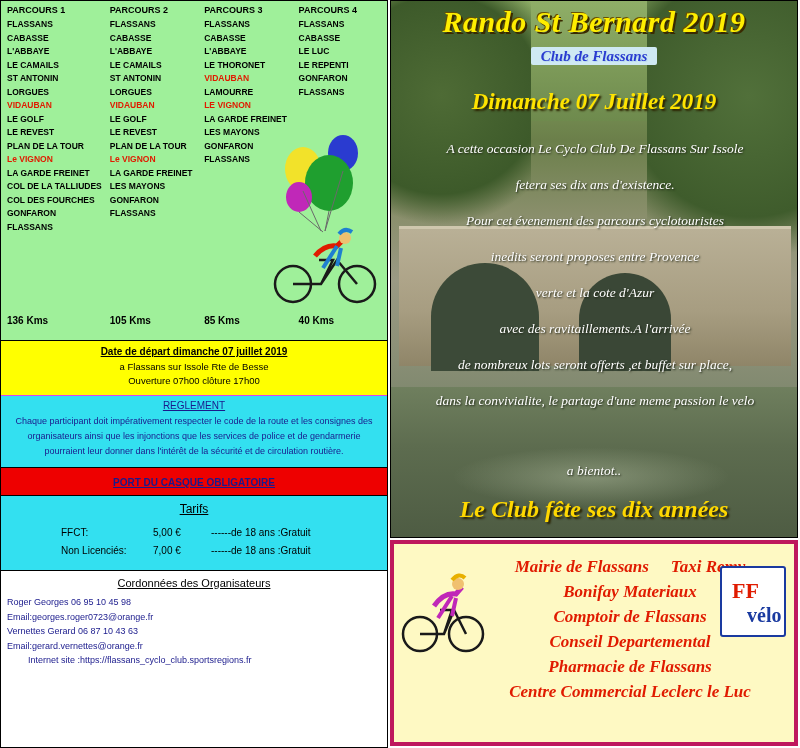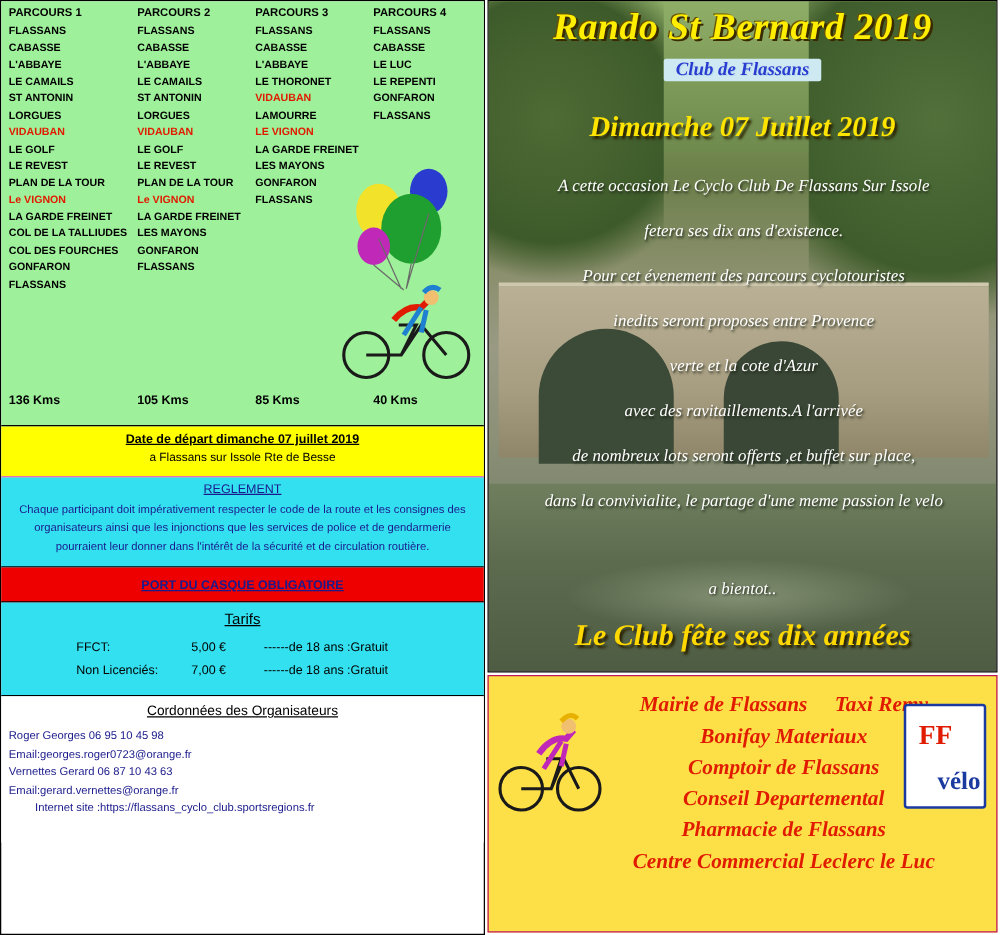--- a/index.html
+++ b/index.html
@@ -184,34 +184,34 @@
   .poster-abientot {
     position:absolute; left:0; bottom:58px; width:100%; text-align:center;
     font-family:"Liberation Serif", serif;
     font-style:italic; font-size:13.5px; color:#ffffff;
     text-shadow:1px 1px 2px #1d2414;
   }
 
   
   .sponsors {
     position:relative; margin-top:2px; width:408px; height:206px;
-    border:1px solid #be185d; background:#fde047;
+    border:4px solid #be185d; background:#fef9c3;
   }
   .sponsor-list {
     position:absolute; left:96px; top:10px; width:280px; text-align:center;
   }
   .sponsor-line {
     font-family:"Liberation Serif", serif;
     font-weight:bold; font-style:italic;
     color:#e01b00; font-size:17px; line-height:25px;
     white-space:nowrap;
   }
   .sponsor-line.two { display:flex; justify-content:center; gap:22px; }
   .ffvelo {
-    position:absolute; right:8px; top:22px; width:66px; height:84px;
+    position:absolute; right:8px; top:22px; width:66px; height:71px;
     border:2px solid #1a3aa0; background:#fff; border-radius:3px;
   }
   .ffvelo .ff { position:absolute; left:10px; top:10px; font-size:22px; font-weight:bold; color:#e01b00; font-family:"Liberation Serif",serif;}
   .ffvelo .velo { position:absolute; left:25px; bottom:8px; font-size:20px; font-weight:bold; color:#1a3aa0; font-family:"Liberation Serif",serif;}
   .bike-deco { position:absolute; left:6px; top:12px; width:86px; height:110px; }
 </style>
 </head>
 <body>
 
 <div class="page">
@@ -303,20 +303,21 @@
         <path d="M44 30 q10 -12 22 -10 l6 -6" fill="none" stroke="#e01b00" stroke-width="5"></path>
         <circle cx="74" cy="12" r="6" fill="#f0c070"></circle>
         <path d="M68 8 q6 -7 13 -2" stroke="#1f7fd0" stroke-width="4" fill="none"></path>
         <path d="M66 20 L52 42 M70 22 L66 40" stroke="#1f7fd0" stroke-width="4" fill="none"></path>
       </svg>
     </div>
 
     <div class="depart">
       <div class="depart-title">Date de départ dimanche 07 juillet 2019</div>
       <div class="depart-line">a  Flassans sur Issole Rte de Besse</div>
+      <div class="depart-line">Ouverture  07h00 clôture 17h00</div>
     </div>
 
     <div class="reglement">
       <div class="reglement-title">REGLEMENT</div>
       <div class="reglement-text">Chaque participant doit impérativement respecter le code de la route et les consignes des organisateurs ainsi que les injonctions que les services de police et de gendarmerie pourraient leur donner dans l'intérêt de la sécurité et de circulation routière.</div>
     </div>
 
     <div class="helmet">
       <span>PORT DU CASQUE OBLIGATOIRE</span>
     </div>

